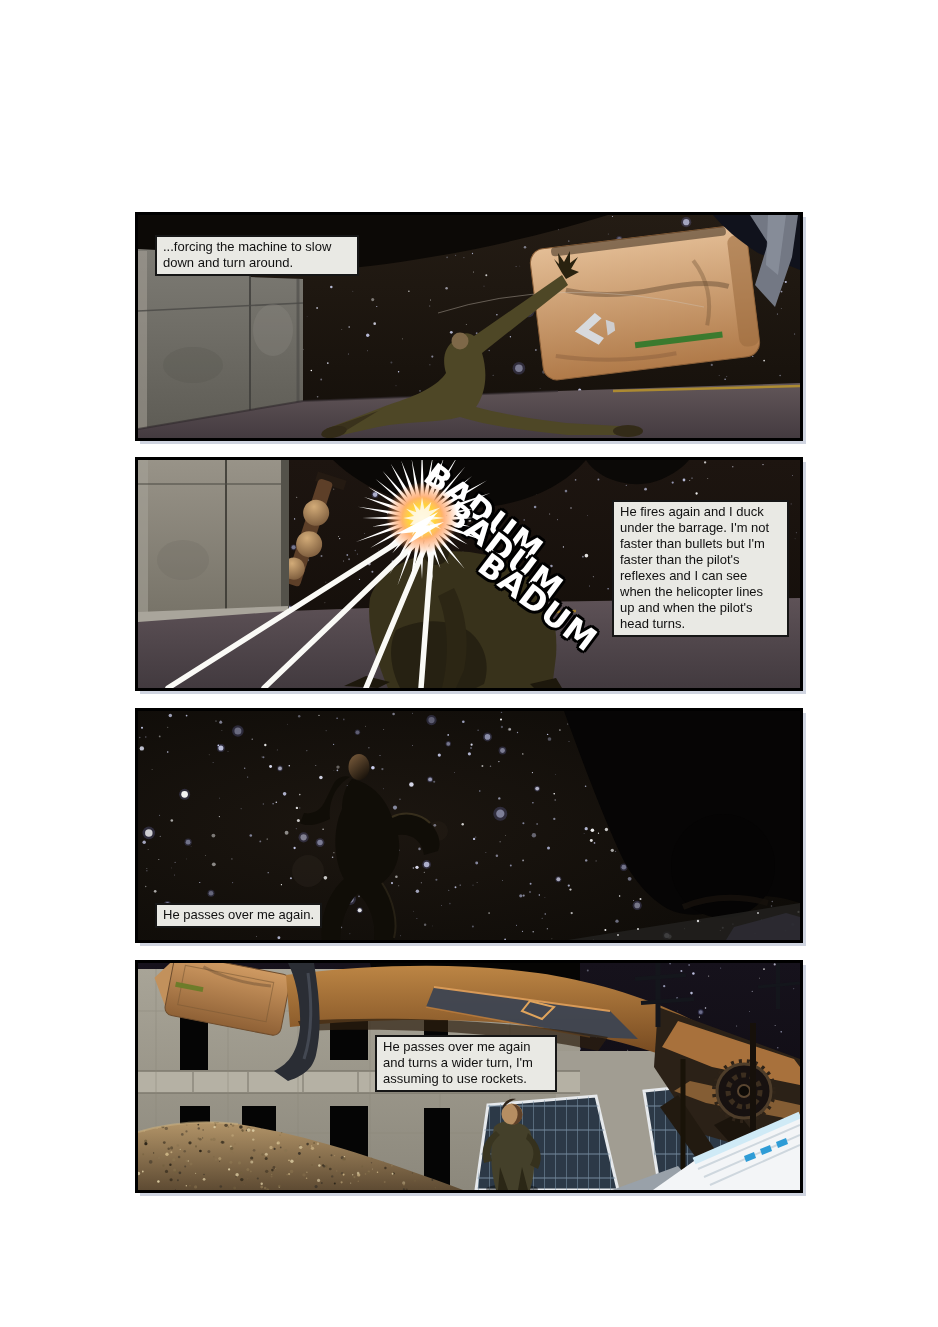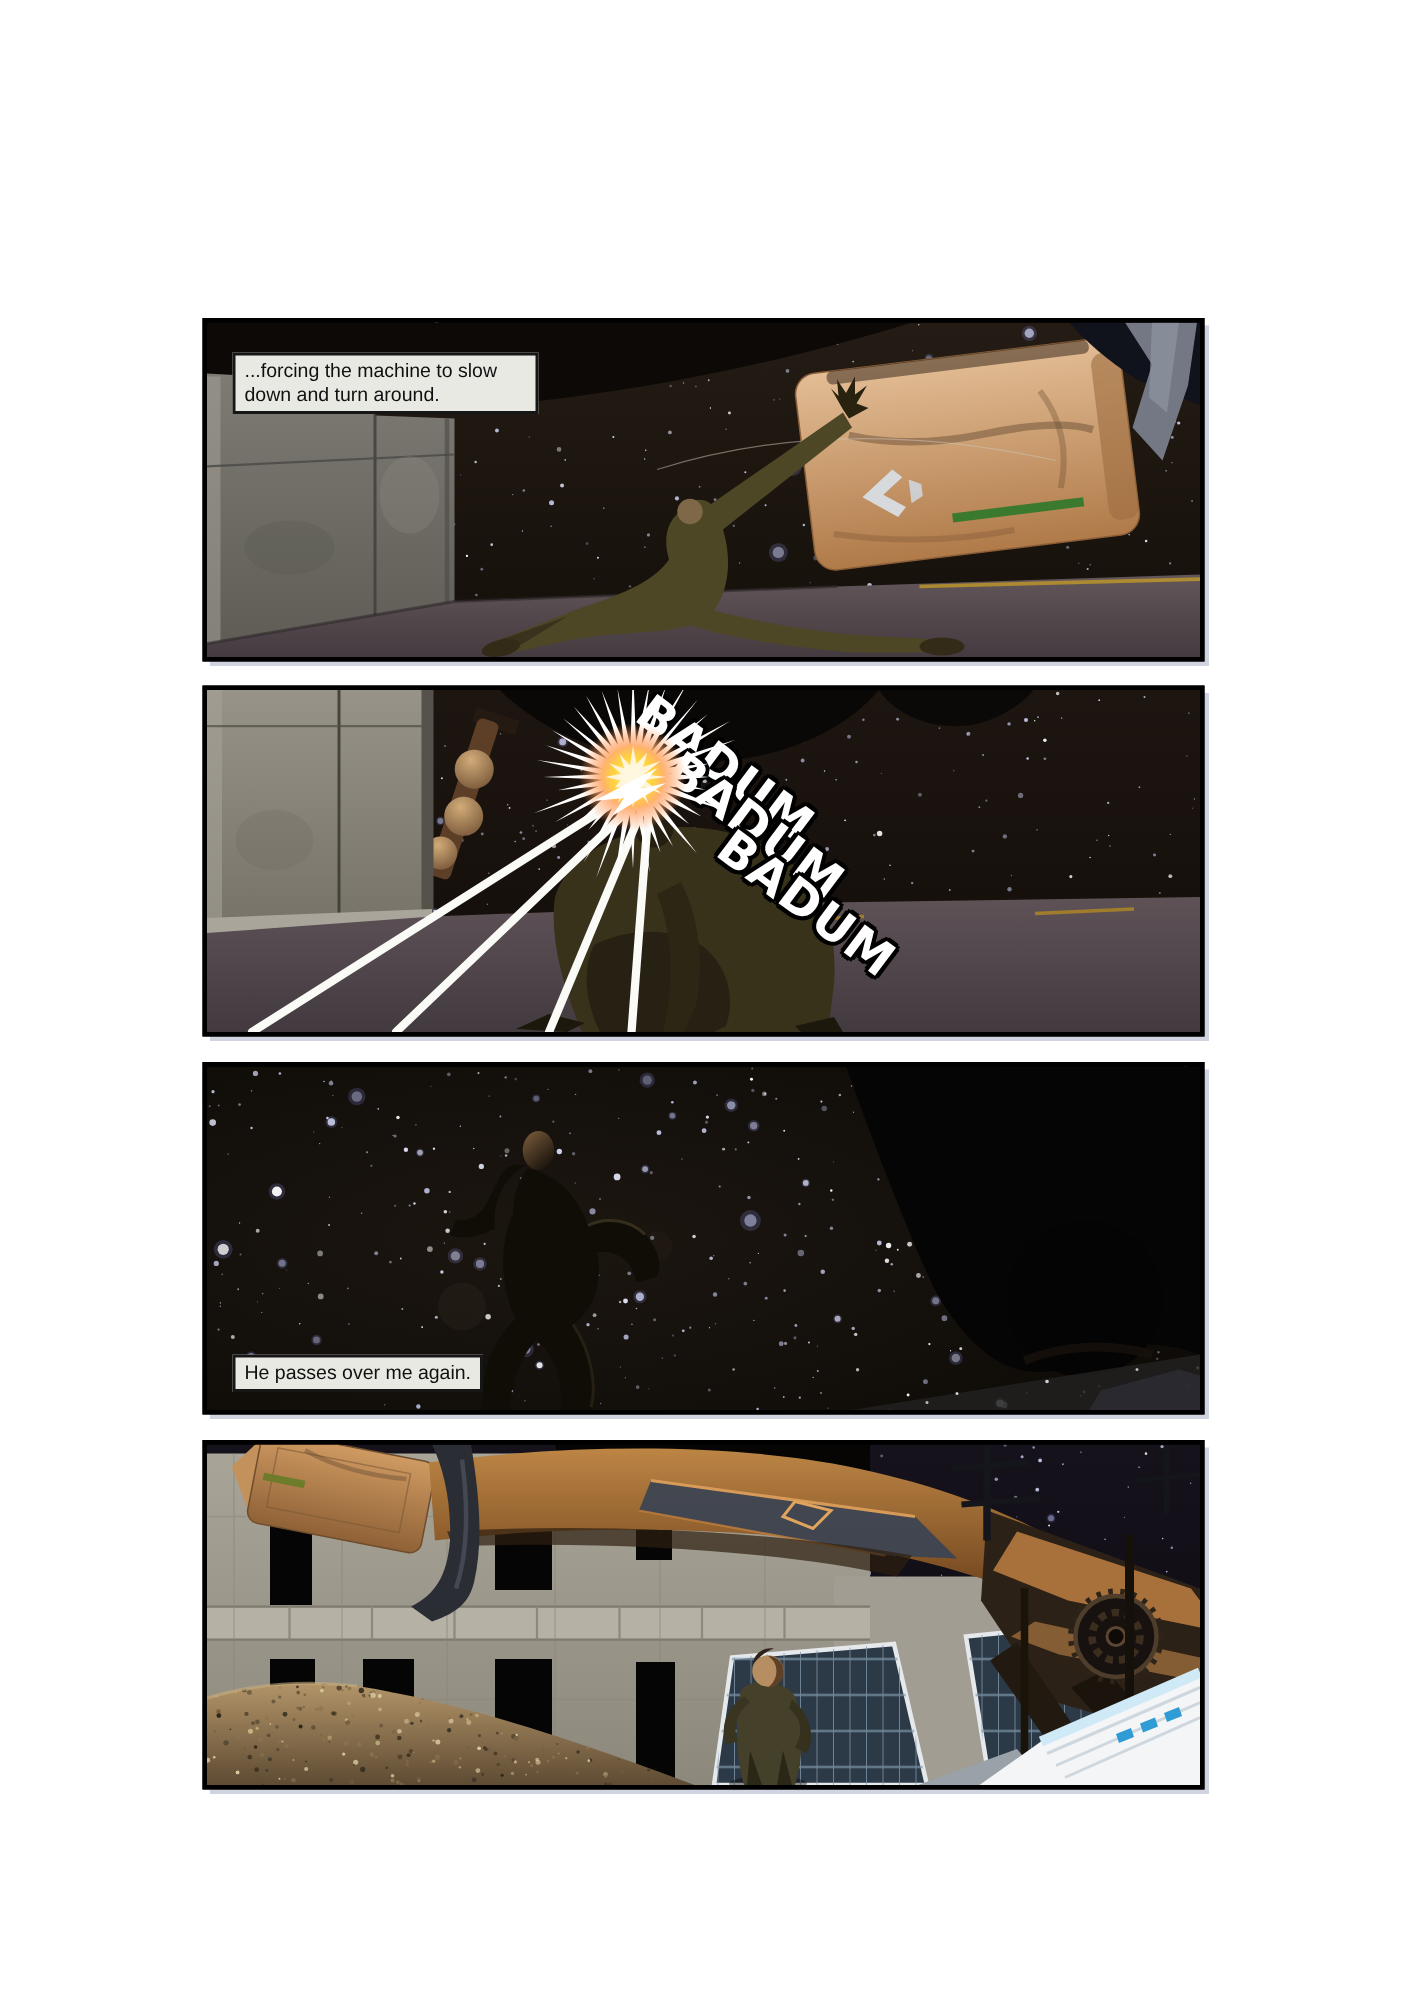--- a/index.html
+++ b/index.html
@@ -696,20 +696,23 @@
       </g>
       <g>
           <polygon points="334.8,58.0 308.8,60.2 332.3,66.5 307.9,64.4 347.0,80.9 305.5,68.0 329.7,84.4 304.8,72.6 321.3,89.3 300.5,74.5 326.6,108.8 297.2,76.8 310.7,104.3 294.8,81.2 302.3,108.3 290.2,81.2 295.2,121.6 285.9,79.2 284.0,119.2 281.8,83.2 271.6,128.4 278.3,79.2 259.5,125.4 275.5,76.1 251.2,114.8 271.9,75.3 254.3,93.3 266.2,75.8 244.9,90.8 265.6,70.9 232.1,88.0 266.6,66.1 217.8,82.1 261.0,64.2 234.0,66.8 265.0,59.7 224.2,58.0 263.2,56.2 219.9,46.7 263.9,52.6 225.9,36.9 260.7,47.1 230.1,26.9 267.8,46.6 237.5,19.0 269.1,43.1 244.6,11.1 269.9,37.9 252.7,3.8 274.2,37.0 263.1,0.5 277.9,35.3 273.6,-1.1 282.3,38.1 284.0,-15.5 286.0,35.0 295.2,-5.5 289.9,36.1 306.2,-3.1 295.0,34.5 320.5,-5.3 294.8,42.6 327.3,6.4 297.7,44.3 334.0,16.0 303.1,44.6 348.8,20.6 305.8,47.8 352.3,33.1 307.7,51.7 335.1,49.0 307.6,55.9" fill="#ffffff"></polygon>
           <circle cx="284" cy="58" r="35.96" fill="url(#fgo)"></circle>
           <circle cx="284" cy="58" r="22.32" fill="url(#fgy)"></circle>
           <polygon points="306.3,58.0 291.5,60.0 303.2,69.1 290.3,64.3 294.4,76.0 286.1,65.9 284.0,78.5 281.9,65.9 274.0,75.4 277.4,64.6 271.8,65.0 275.6,60.3 265.4,58.0 276.1,55.9 268.1,48.8 278.3,52.3 275.0,42.5 282.0,50.4 284.0,37.0 286.3,49.3 293.4,41.8 290.7,51.3 302.4,47.4 291.3,56.1" fill="#fff8e8" opacity="0.9"></polygon>
         </g>
       <polygon points="258,74 300,52 288,66 306,62 270,84 278,72" fill="#ffffff"></polygon>
     </svg>
 
+    <div class="caption" style="left:474px;top:40px;width:177px;">
+      <span>He fires again and I duck under the barrage. I'm not faster than bullets but I'm faster than the pilot's reflexes and I can see when the helicopter lines up and when the pilot's head turns.</span>
+    </div>
   </section>
 
   <section class="panel" style="top:668px;height:235px;">
     <svg class="art" viewBox="0 0 662 229" preserveAspectRatio="none">
       <defs>
         <radialGradient id="sky3" cx="0.35" cy="0.5" r="0.9">
           <stop offset="0" stop-color="#1c1610"></stop>
             <stop offset="1" stop-color="#0b0906"></stop>
         </radialGradient>
         <linearGradient id="hd3" x1="0" y1="0" x2="0.7" y2="1">
@@ -1877,15 +1880,18 @@
       <g>
         <polygon points="474,227 540,203 560,227" fill="#99a1a9"></polygon>
         <polygon points="515,227 556,198 662,152 662,227" fill="#f3f5f7"></polygon>
         <path d="M556,198 L662,152" stroke="#cfeaf6" stroke-width="7"></path>
         <path d="M560,206 L662,162 M566,214 L662,172 M572,222 L662,182" stroke="#c6d0d8" stroke-width="2" opacity="0.8"></path>
         <polygon points="606,193 616,189 618,195 608,199" fill="#2f9cd6"></polygon>
         <polygon points="622,186 632,182 634,188 624,192" fill="#2f9cd6"></polygon>
         <polygon points="638,179 648,175 650,181 640,185" fill="#2f9cd6"></polygon>
       </g>
     </svg>
+    <div class="caption" style="left:237px;top:72px;width:182px;">
+      <span>He passes over me again and turns a wider turn, I'm assuming to use rockets.</span>
+    </div>
   </section>
 
 </div>
 
 </body></html>

